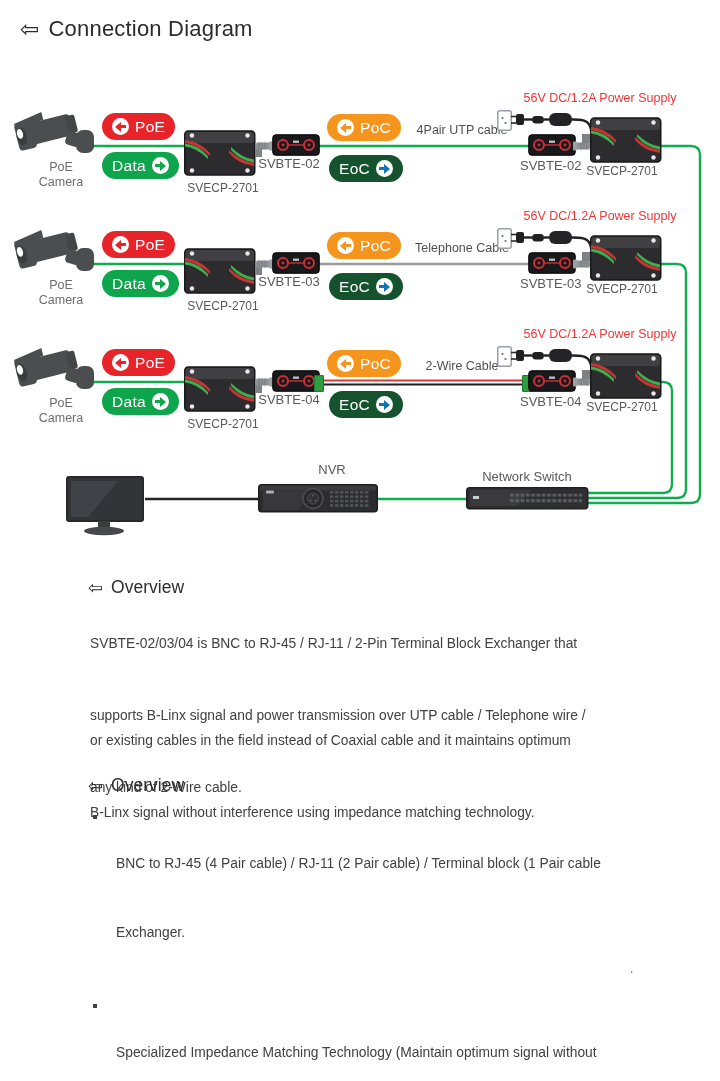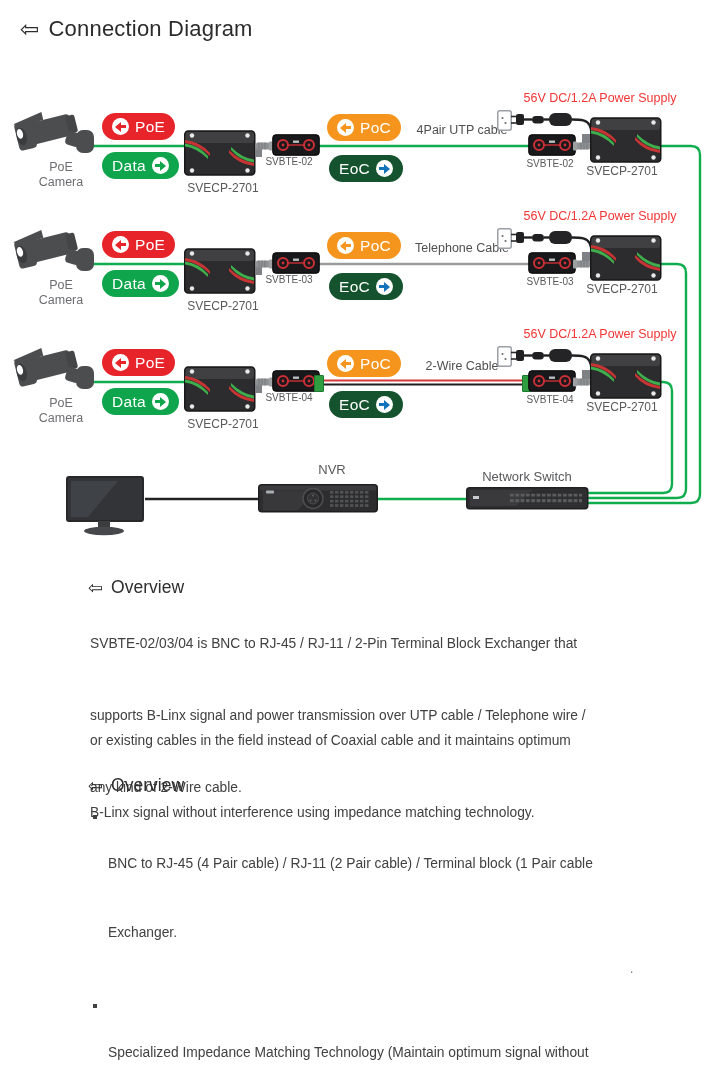--- a/index.html
+++ b/index.html
@@ -22,33 +22,33 @@
   .pill.blue{background:#14532d;align-items:center;--c:#1273ba;}
   .acirc{position:relative;width:17px;height:17px;background:#fff;border-radius:50%;flex:0 0 auto;}
   .acirc::before{content:"";position:absolute;left:3px;top:7px;width:5px;height:3px;background:var(--c);}
   .acirc::after{content:"";position:absolute;left:8px;top:3.5px;width:0;height:0;
     border-left:6px solid var(--c);border-top:5px solid transparent;border-bottom:5px solid transparent;}
   .acirc.left{transform:scaleX(-1);}
   
   .cam-label{position:absolute;left:16px;top:84px;width:90px;text-align:center;
              font-size:12.5px;line-height:15px;color:#6d6e71;}
   .dev-label{position:absolute;text-align:center;font-size:12px;color:#58595b;white-space:nowrap;}
-  .dev-label.sm{font-size:10px;}
+  .dev-label.sm{font-size:13px;}
   .cable-label{position:absolute;left:380px;top:47px;width:164px;text-align:center;
                font-size:12.5px;color:#4f4f51;}
   .power-label{position:absolute;left:500px;top:15px;width:200px;text-align:center;
                font-size:12.5px;color:#f23535;}
   .term{position:absolute;top:63px;width:8px;height:15px;background:#2f9e41;
         border:1px solid #1d7a2e;border-radius:1px;}
   .botlabel{position:absolute;text-align:center;font-size:13px;color:#58595b;}
   
   .para{position:absolute;left:90px;width:580px;font-size:13.8px;line-height:24px;
         color:#414042;white-space:pre-wrap;}
   .feats{position:absolute;left:90px;top:806px;width:575px;}
-  .feat{display:flex;margin-bottom:5px;}
+  .feat{display:flex;margin-bottom:5px;gap:8px;}
   .feat .bullet{flex:0 0 auto;width:4px;height:4px;background:#414042;margin:9px 11px 0 3px;}
   .flines{font-size:13.8px;line-height:23px;color:#414042;white-space:pre-wrap;}
   .straydot{position:absolute;left:630px;top:962px;font-size:12px;color:#6d6e71;}
 </style>
 </head>
 <body>
 
 <div id="page">
 
   <svg width="0" height="0" style="position:absolute" aria-hidden="true">

